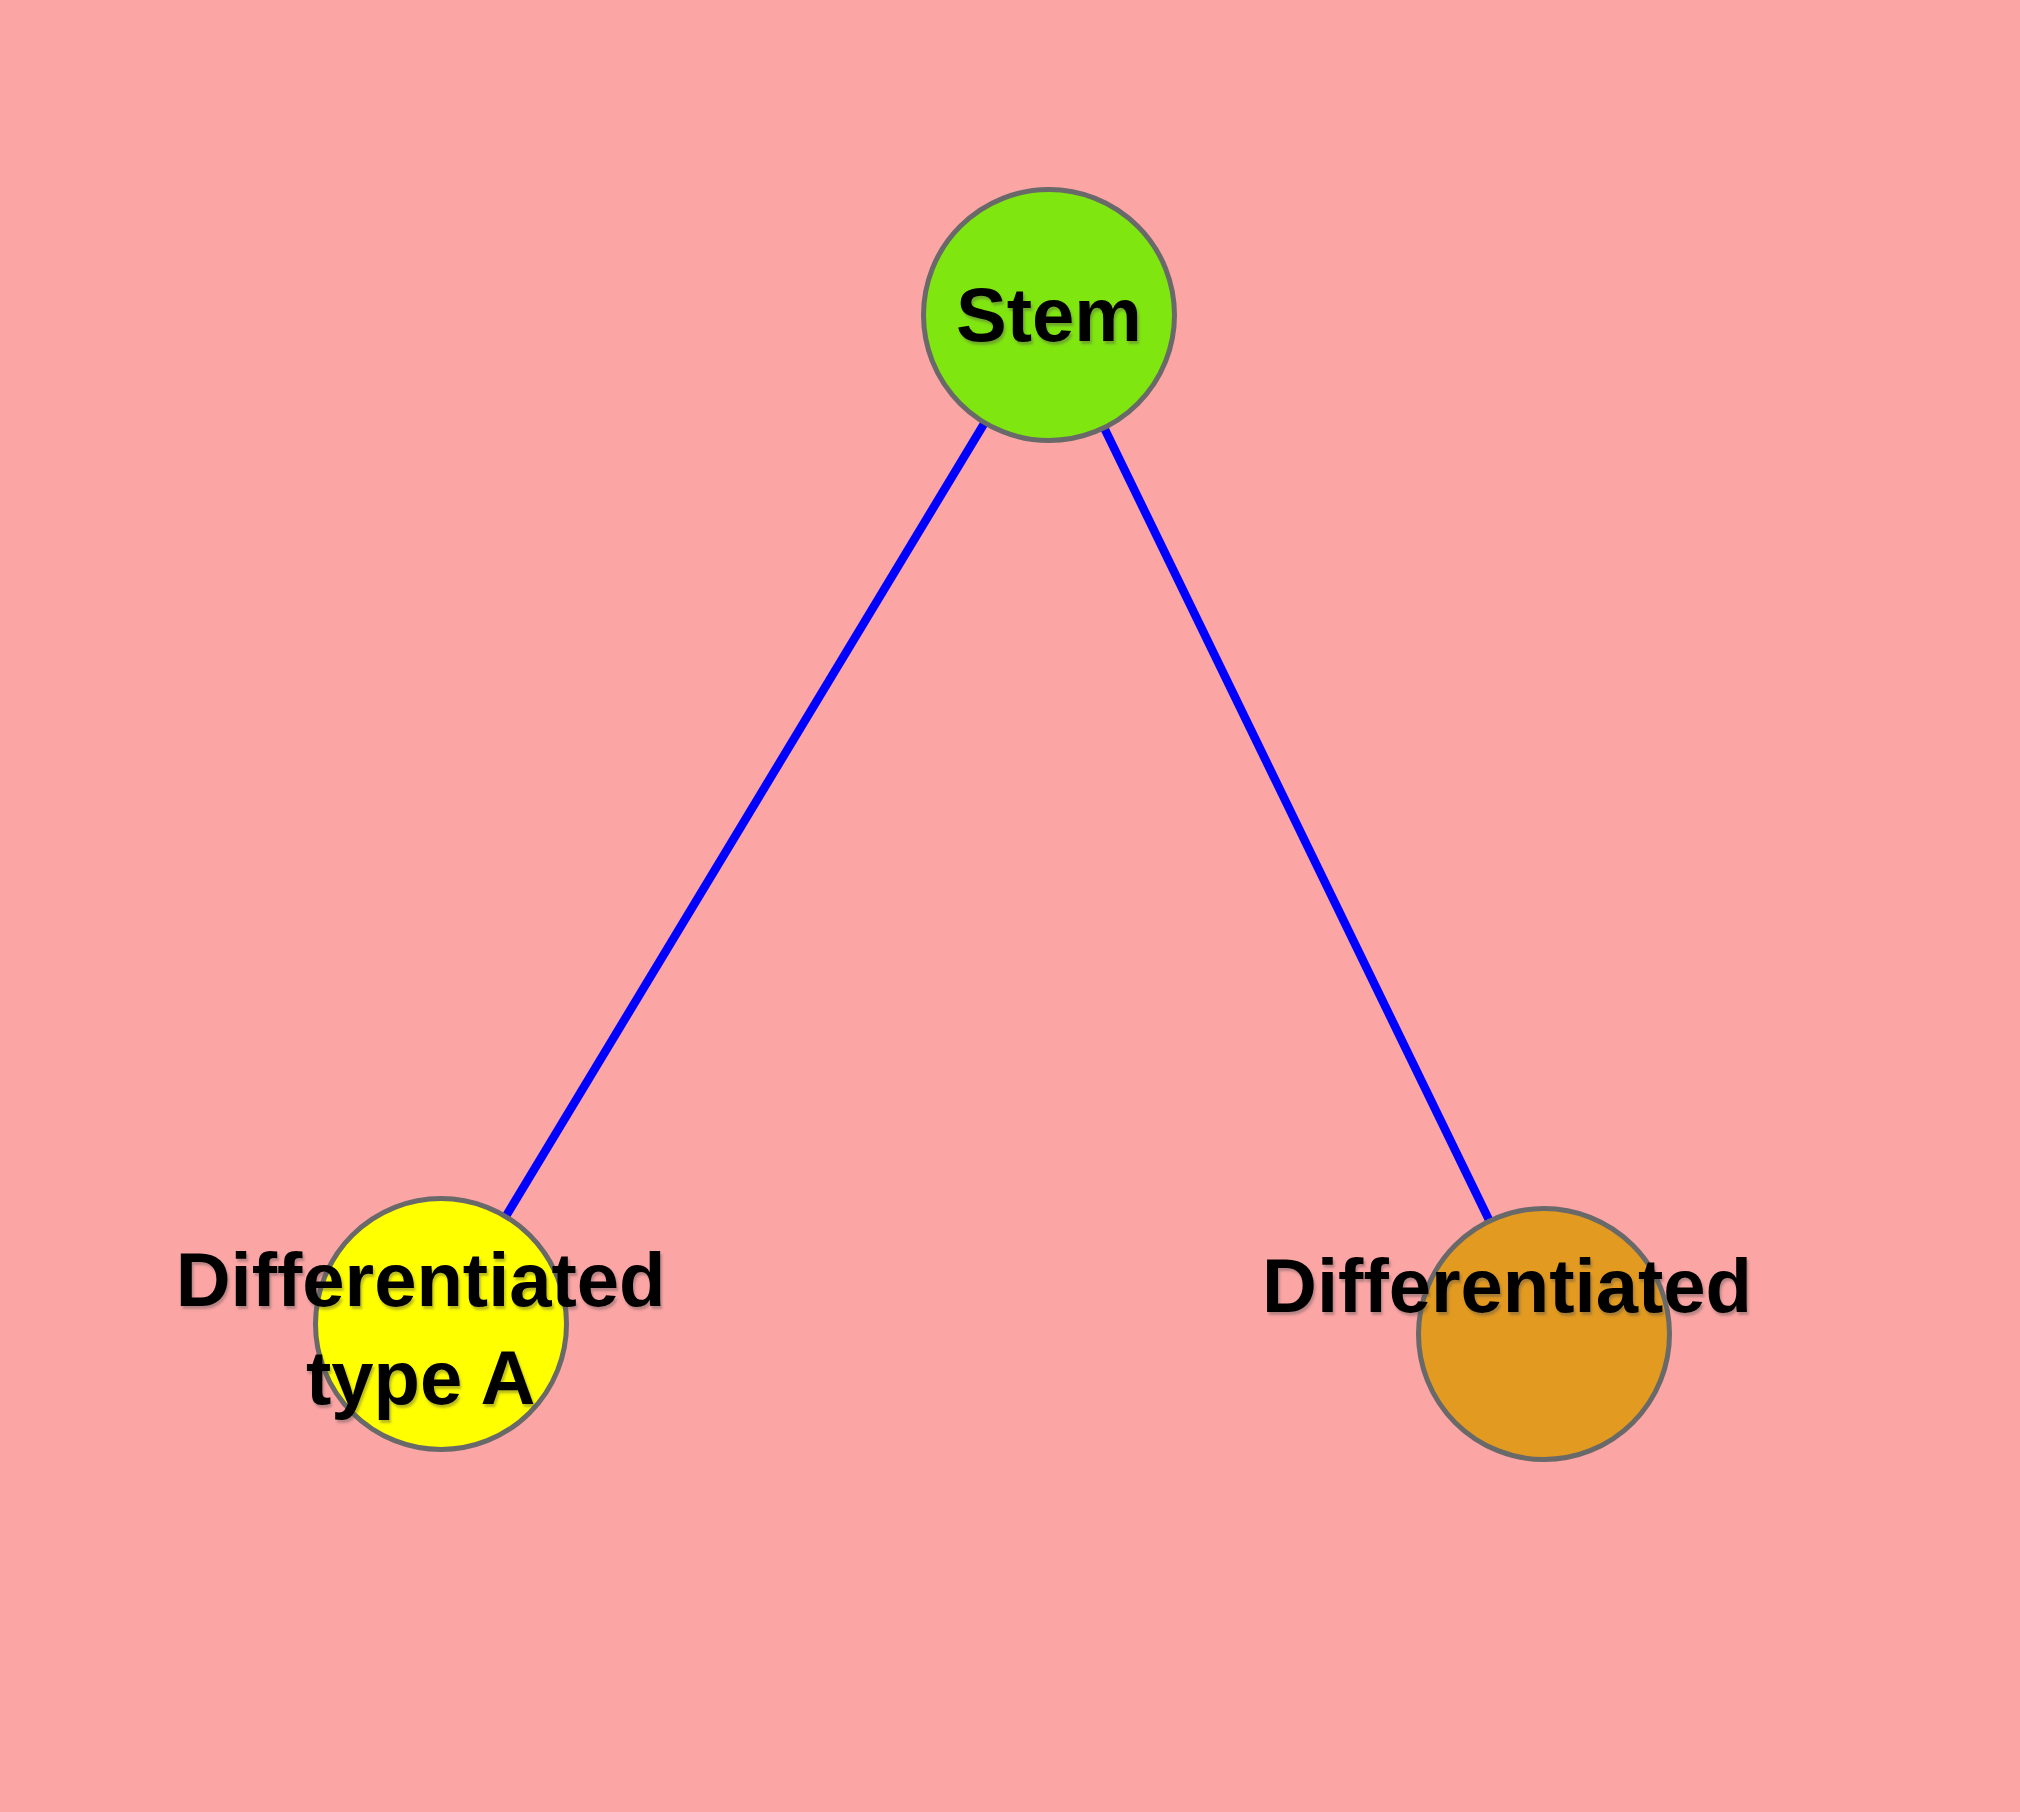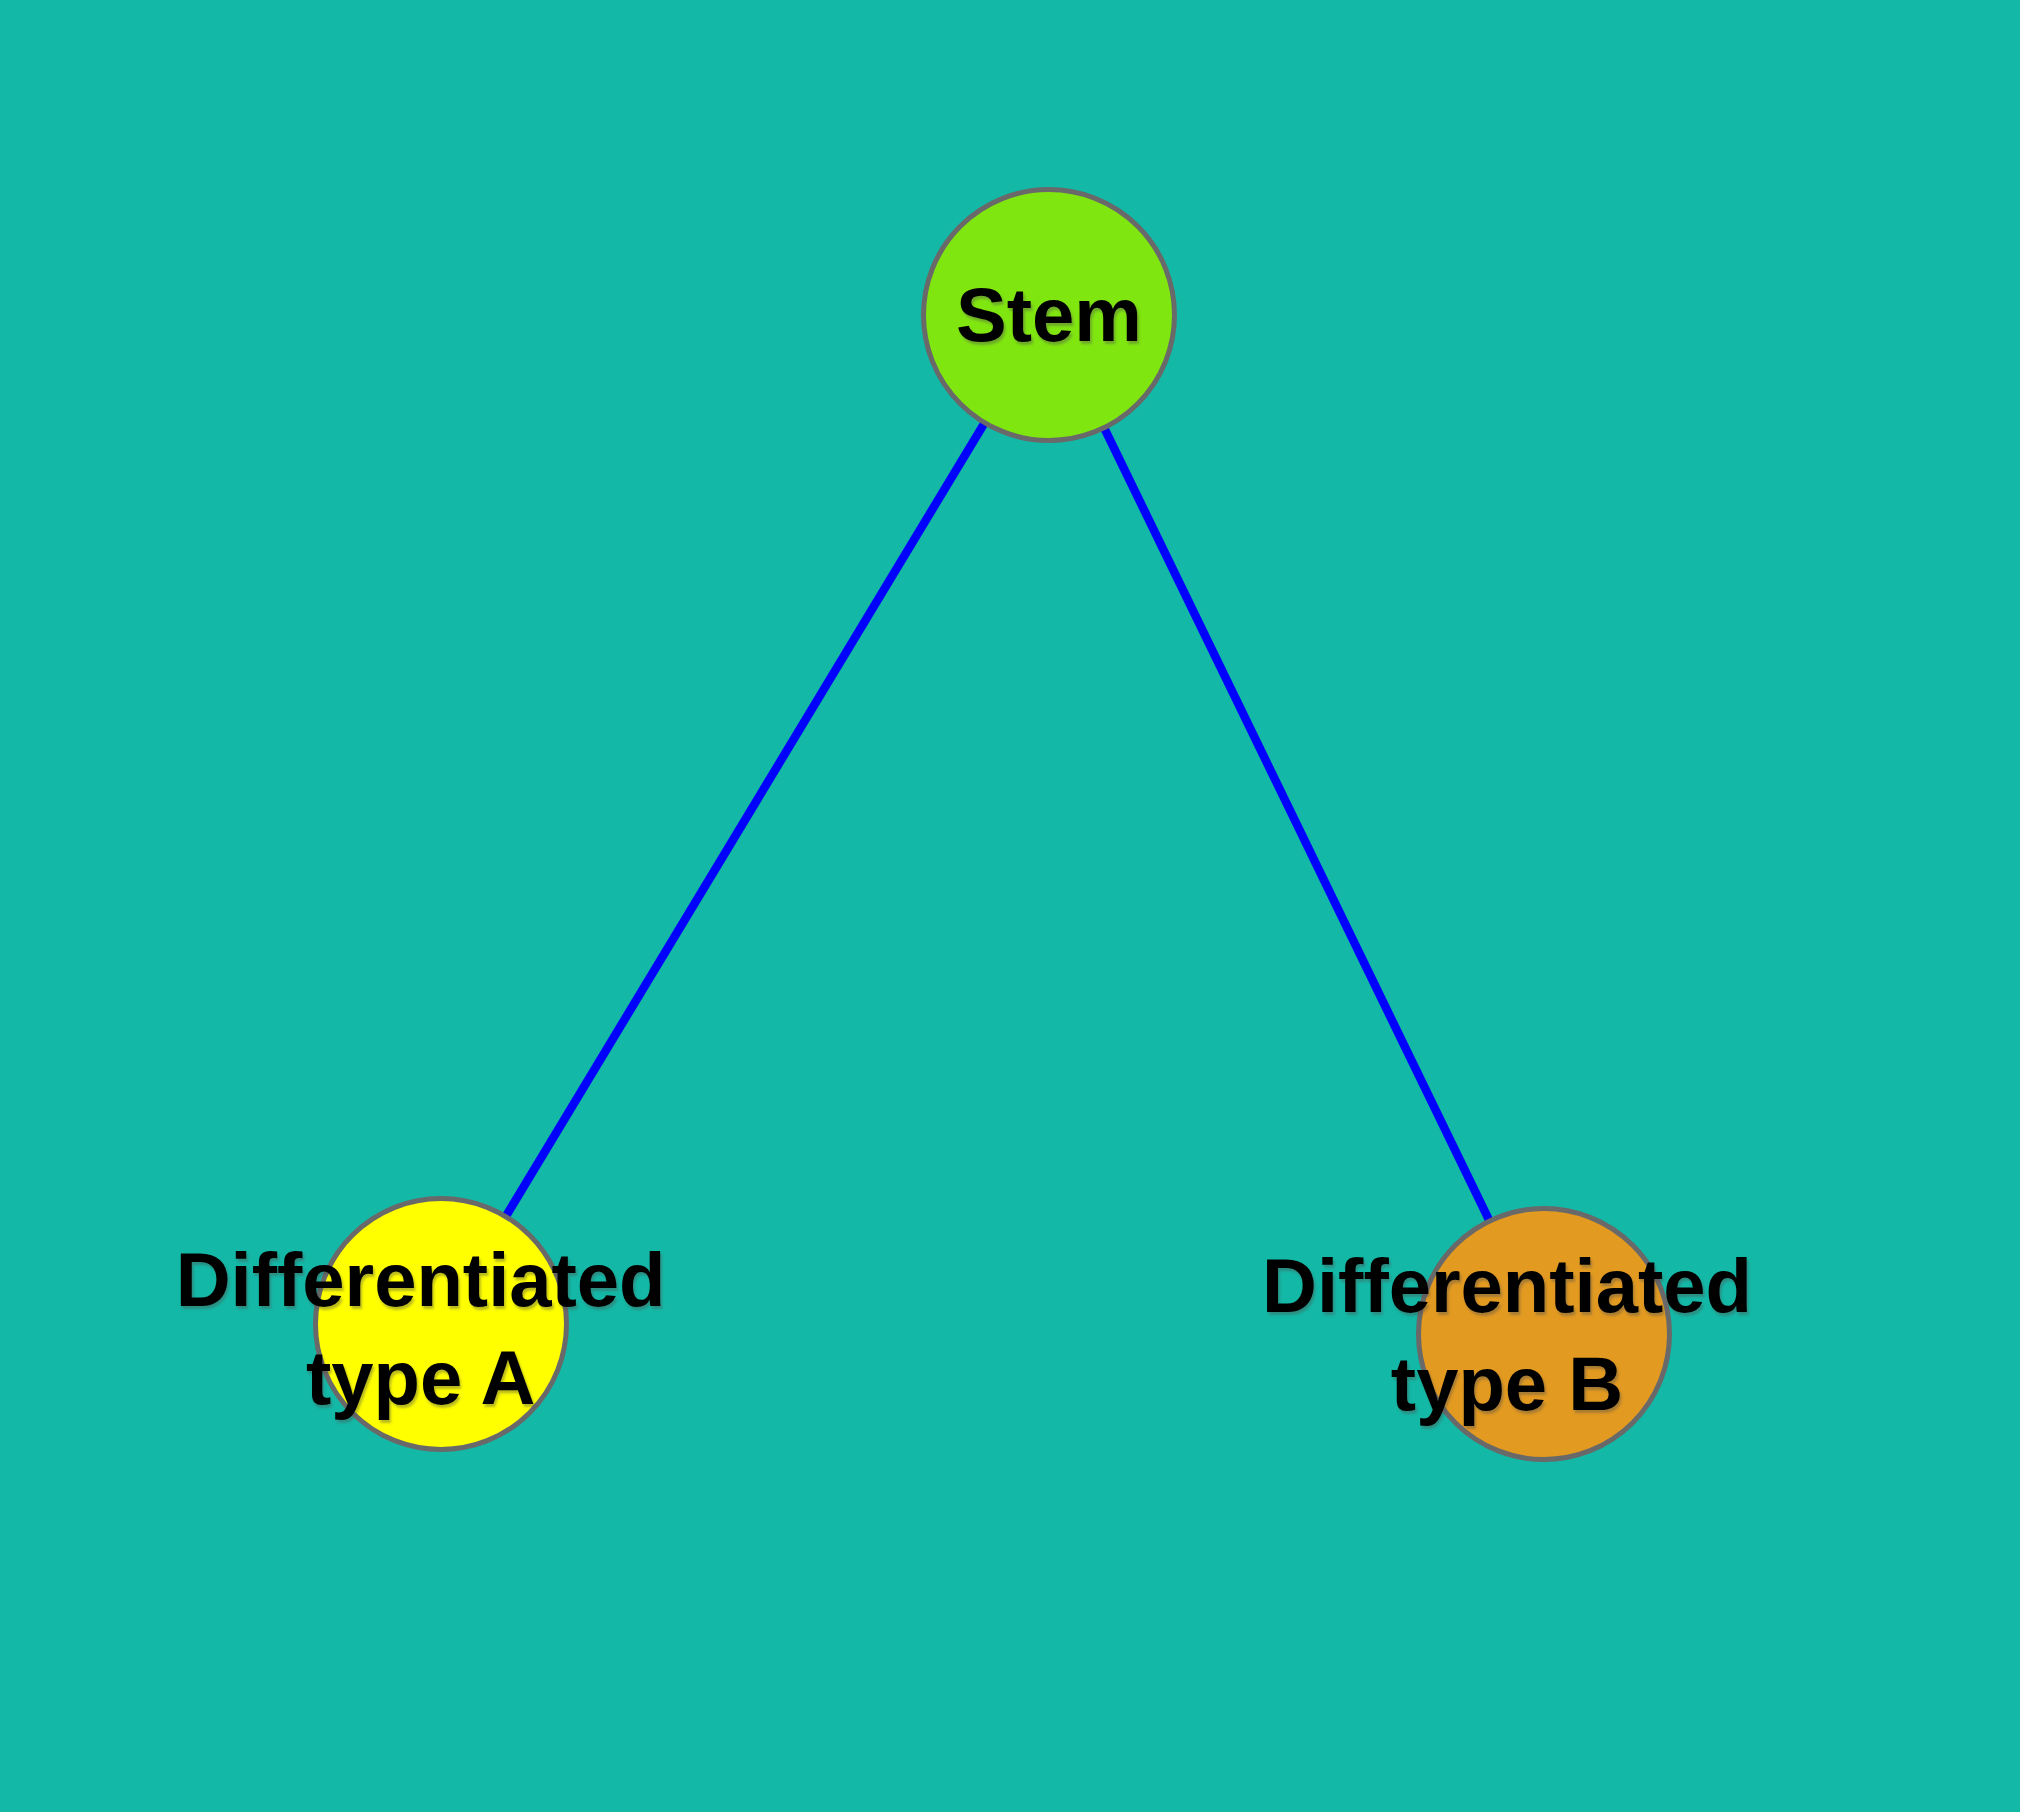--- a/index.html
+++ b/index.html
@@ -52,21 +52,21 @@
     position: absolute;
     width: 848px;
     z-index: 3;
   }
   .label-a { left: -3.4px;   top: 1231px; }
   .label-b { left: 1083px; top: 1237px; }
 </style>
 </head>
 <body>
 
-<div class="canvas" style="background: #14b8a6;">
+<div class="canvas" style="background: #fca5a5;">
 
   <svg class="edge-layer" width="2021" height="1812" viewBox="0 0 2384 2138">
     <line x1="1238" y1="372" x2="520" y2="1562" stroke-width="10" stroke="#0000ff"></line>
     <line x1="1238" y1="372" x2="1822" y2="1574" stroke-width="10" stroke="#0000ff"></line>
   </svg>
 
   <div class="node node-stem" style="background: rgb(128, 230, 16);">
     <div class="label">Stem</div>
   </div>
 
@@ -74,17 +74,16 @@
 
   <div class="node node-b" style="background: rgb(226, 154, 33);"></div>
 
   <div class="label floating-label label-a">
     <div>Differentiated</div>
     <div>type A</div>
   </div>
 
   <div class="label floating-label label-b">
     <div>Differentiated</div>
-    <div>type B</div>
   </div>
 
 </div>
 
 
 </body></html>

